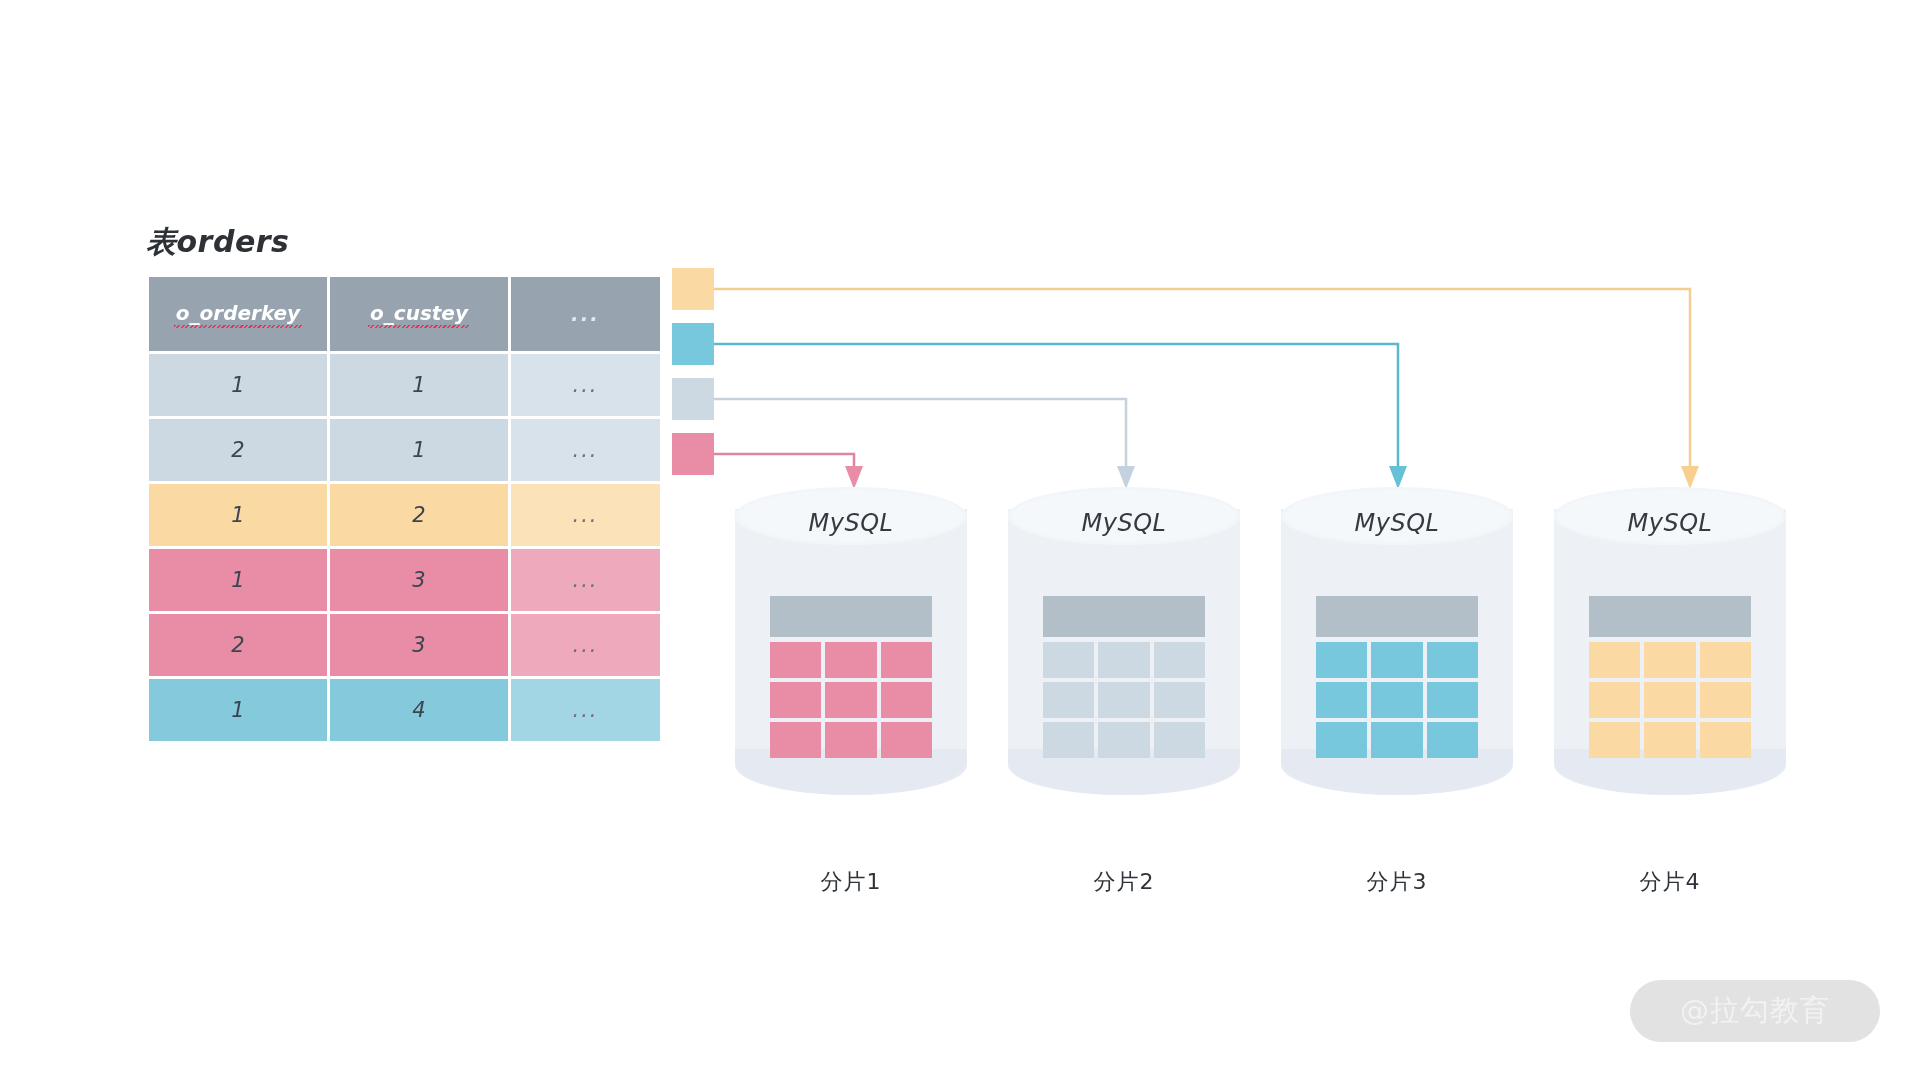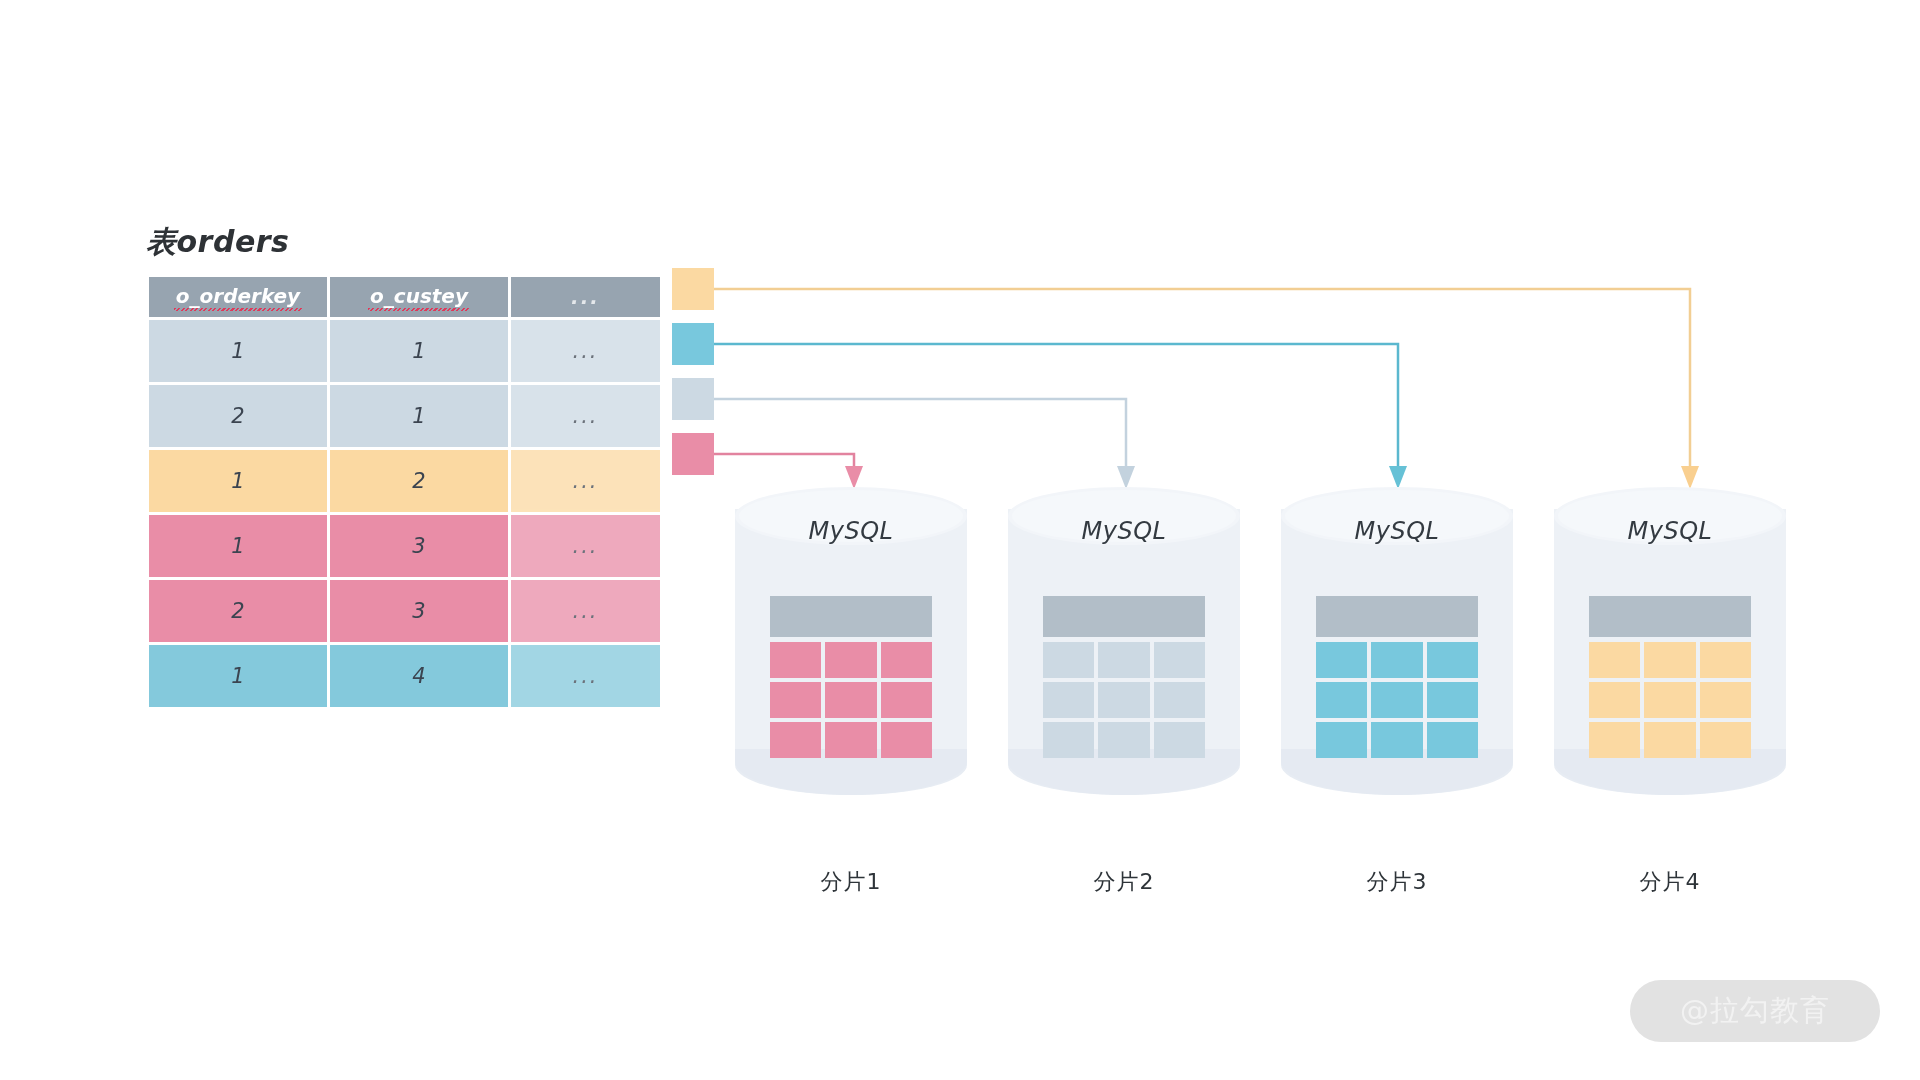--- a/index.html
+++ b/index.html
@@ -57,21 +57,21 @@
   }
   #orders-table col.c1 { width: 178px; }
   #orders-table col.c2 { width: 178px; }
   #orders-table col.c3 { width: 149px; }
 
   #orders-table thead th {
     background: #97a4b0;
     color: #ffffff;
     font-weight: 700;
     font-size: 20px;
-    height: 40px;
+    height: 74px;
   }
   .hdr-mis {
     display: inline-block;
     position: relative;
     padding-bottom: 3px;
   }
   .hdr-mis::after {
     content: "";
     position: absolute;
     left: -2px; right: -2px;
@@ -150,21 +150,21 @@
     position: absolute;
     left: 4px; top: 3px;
     width: 224px;
     height: 52px;
     background: #f5f8fb;
     border-radius: 50%;
   }
   .cyl-label {
     position: absolute;
     left: 0;
-    top: 30px;
+    top: 22px;
     width: 232px;
     text-align: center;
     font-size: 24px;
     font-style: italic;
     letter-spacing: 0.5px;
     color: #333a41;
     z-index: 4;
   }
 
   .mini-table {

